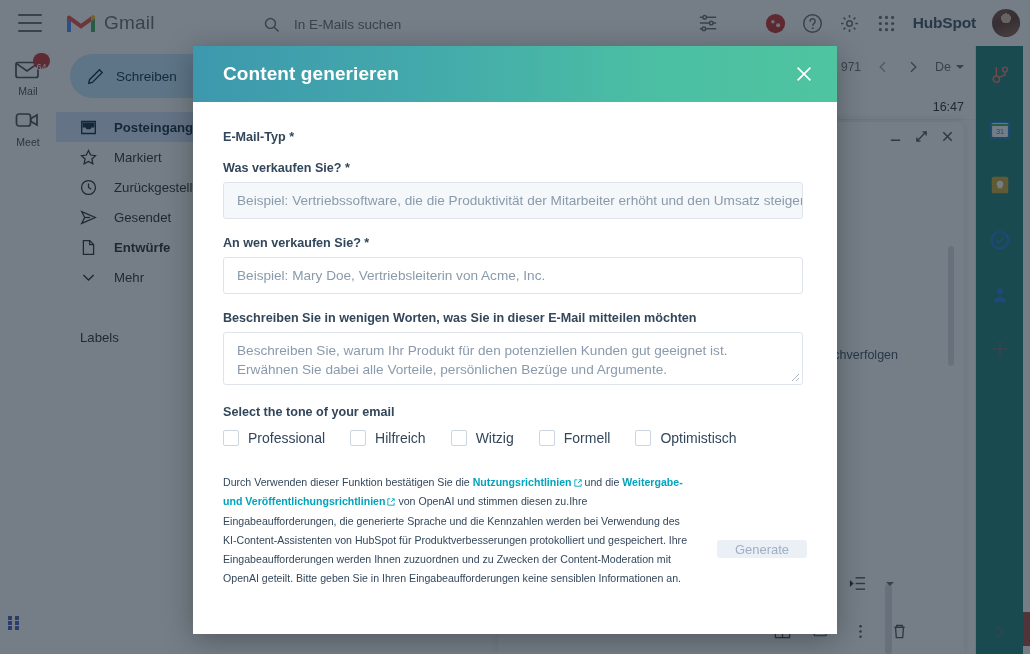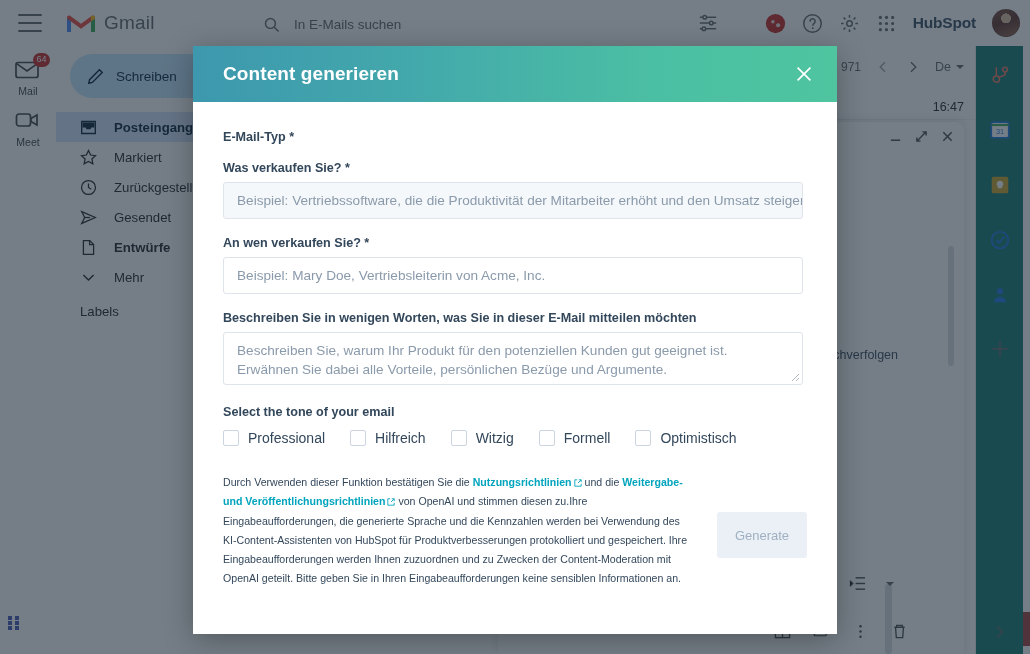--- a/index.html
+++ b/index.html
@@ -35,36 +35,36 @@
       radial-gradient(circle at 50% 32%, #d9b89c 0 22%, transparent 23%),
       linear-gradient(160deg,#7a4a3a 0%,#5a2f26 45%,#8e5f46 100%);
     border:1px solid rgba(0,0,0,.1); }
 
   
   .rail { position:absolute; left:0; top:46px; width:56px; bottom:0; background:#ffffff; }
   .rail-item { width:56px; display:flex; flex-direction:column; align-items:center; gap:3px; margin-top:14px; cursor:pointer; }
   .rail-ico-wrap { position:relative; width:26px; height:22px; }
   .rail-badge { position:absolute; right:-9px; top:-7px; background:#c5221f; color:#fff;
       font-size:9px; line-height:13px; min-width:17px; height:14px; border-radius:8px; text-align:center;
-      padding:0 3px; font-weight:500; }
+      padding:8px 3px; font-weight:500; }
   .rail-label { font-size:10.5px; color:#3c4043; }
   .rail-blue { position:absolute; left:8px; bottom:24px; width:11px; height:14px; }
 
   
   .sidebar { position:absolute; left:56px; top:46px; width:192px; bottom:0; background:#ffffff; }
   .compose { margin:8px 0 0 14px; width:150px; height:44px; border-radius:22px; background:#c2e7ff;
      display:flex; align-items:center; gap:11px; padding-left:16px; cursor:pointer; }
   .compose-label { font-size:13.5px; color:#001d35; }
   .navlist { margin-top:14px; }
   .navitem { height:30px; display:flex; align-items:center; gap:17px; padding-left:24px;
      border-radius:0 16px 16px 0; margin-right:10px; cursor:pointer; font-size:13.2px; color:#202124; }
   .navitem.active { background:#d3e3fd; font-weight:700; color:#001d35; }
   .navitem.bold { font-weight:700; }
   .nav-ico { width:17px; height:17px; flex:none; display:block; }
-  .labels-h { margin:12px 0 0 24px; font-size:13.2px; color:#202124; }
+  .labels-h { margin:38px 0 0 24px; font-size:13.2px; color:#202124; }
 
   
   .listhead { position:absolute; left:248px; right:48px; top:46px; height:42px; display:flex; align-items:center;
       justify-content:flex-end; gap:14px; padding-right:18px; font-size:12px; color:#5f6368; }
   .lh-arrow { width:16px; height:16px; }
   .lh-de { display:flex; align-items:center; gap:5px; font-size:12.5px; }
   .caret { width:0; height:0; border-left:4px solid transparent; border-right:4px solid transparent; border-top:4px solid #5f6368; }
 
   .mailrow { position:absolute; left:248px; right:48px; top:94px; height:26px; display:flex; align-items:center;
       justify-content:space-between; padding:0 18px 0 10px; font-size:12.5px; color:#202124; border-bottom:1px solid #f1f3f4;}
@@ -119,21 +119,21 @@
   .tone-label { font-size:12.6px; font-weight:700; color:#33475b; margin:20px 0 11px 0; }
   .tones { display:flex; align-items:center; gap:25px; }
   .tone { display:flex; align-items:center; gap:9px; cursor:pointer; }
   .cbox { width:16px; height:16px; border:1px solid #cbd6e2; border-radius:2px; background:#fff; flex:none; }
   .tone-txt { font-size:14px; color:#33475b; }
 
   .disclaimer { margin-top:27px; width:470px; font-size:10.6px; line-height:19.3px; color:#33475b; }
   .dlink { color:#00a4bd; font-weight:700; text-decoration:none; }
   .ext-ico { display:inline-block; width:8px; height:8px; vertical-align:-1px; margin-left:2px; }
 
-  .gen-btn { position:absolute; right:30px; bottom:76px; width:90px; height:46px; border-radius:3px;
+  .gen-btn { position:absolute; right:30px; bottom:76px; width:90px; height:18px; border-radius:3px;
      background:#eaf0f6; color:#9fb0c2; font-size:13px; display:flex; align-items:center; justify-content:center; }
 </style>
 </head>
 <body>
 
 <div id="app">
 
   <div class="gmail-root">
 
     <div class="topbar">

